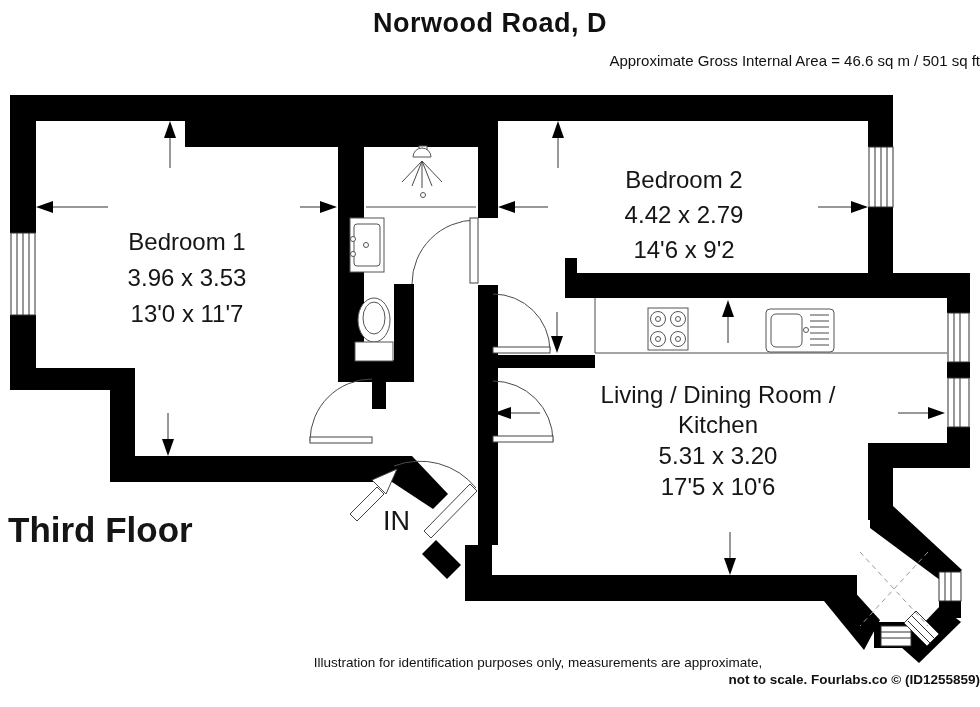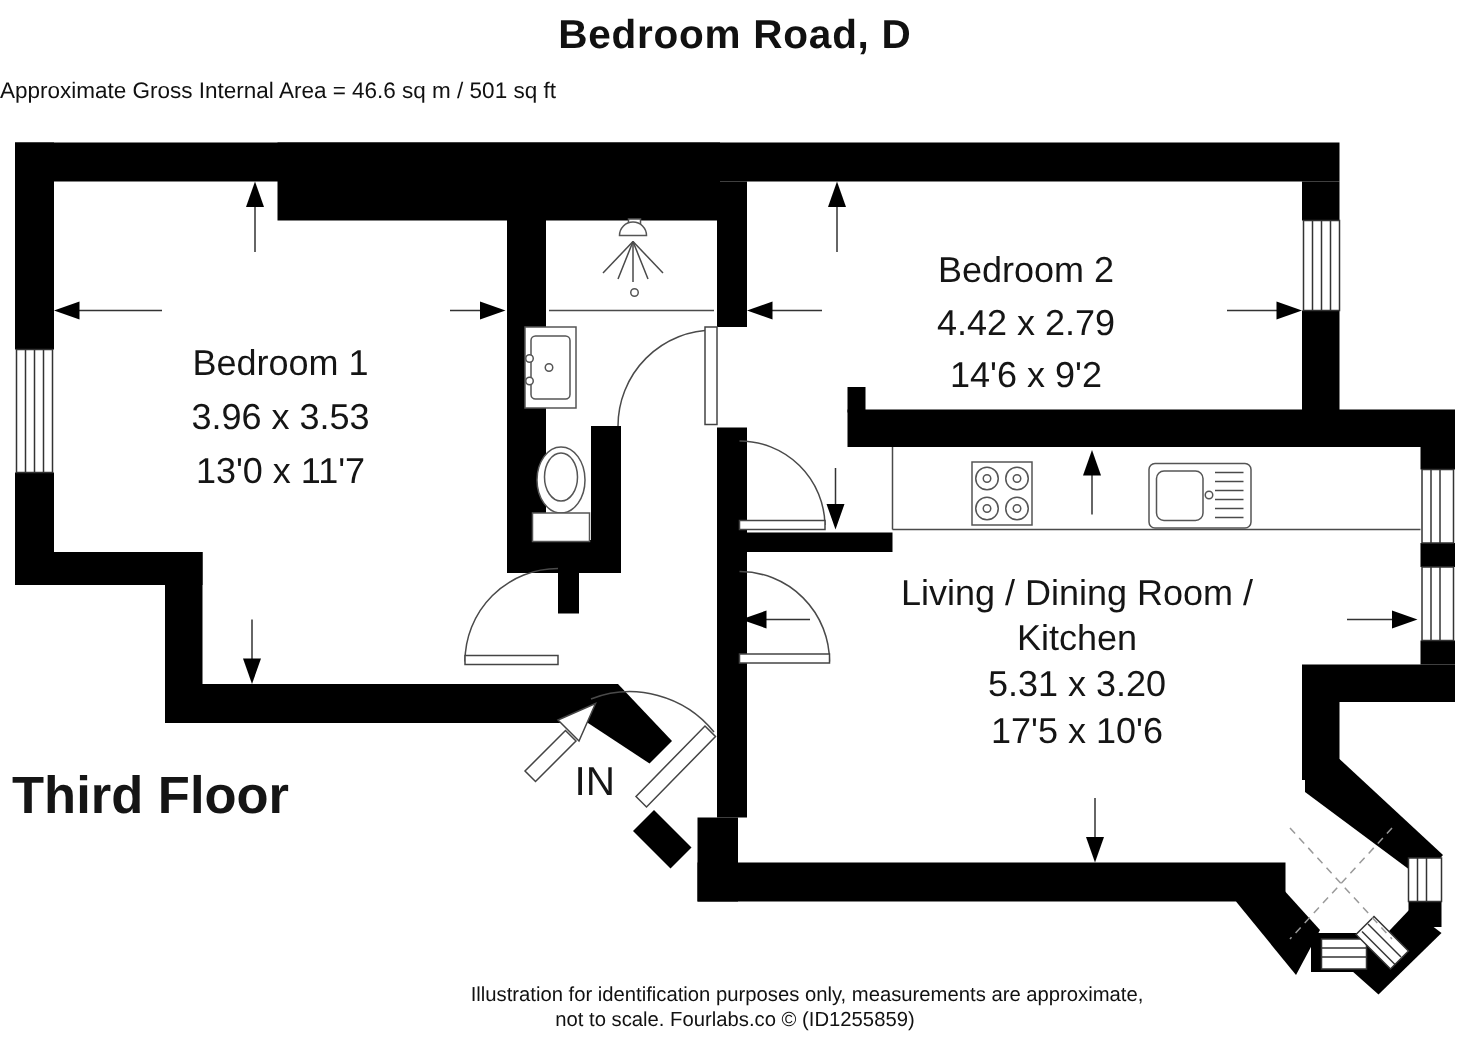--- a/index.html
+++ b/index.html
@@ -1,43 +1,43 @@
 <!DOCTYPE html>
 <html><head>
 <meta charset="utf-8">
 <style>
   html,body{margin:0;padding:0;background:#ffffff;}
   .stage{position:relative;width:980px;height:707px;background:#fff;overflow:hidden;
          font-family:"Liberation Sans",sans-serif;color:#111;}
   .title{position:absolute;left:0;top:8px;width:980px;text-align:center;
          font-size:27px;font-weight:bold;letter-spacing:.5px;}
-  .subtitle{position:absolute;left:0;top:52px;width:980px;text-align:left;font-size:15px;}
+  .subtitle{position:absolute;left:0;top:52px;width:980px;text-align:right;font-size:15px;}
   .footer1{position:absolute;left:0;top:655px;width:980px;text-align:center;font-size:13.5px;padding-left:48px;}
-  .footer2{position:absolute;left:0;top:672px;width:980px;text-align:center;font-size:13.5px;}
+  .footer2{position:absolute;left:0;top:672px;width:980px;text-align:right;font-size:13.5px;font-weight:bold;}
   svg{position:absolute;left:0;top:0;}
   svg text{font-family:"Liberation Sans",sans-serif;fill:#151515;}
   .room-name,.room-dim{font-size:24px;}
   .floor-label{font-size:35px;font-weight:bold;}
   .in-label{font-size:27px;}
   .wall{fill:#000;stroke:none;}
   .thin{stroke:#4a4a4a;stroke-width:1;fill:none;}
   .fixture{stroke:#555;stroke-width:1;fill:#fff;}
   .win{fill:#fff;stroke:#333;stroke-width:1;}
   .winline{stroke:#333;stroke-width:1;}
   .dimline{stroke:#333;stroke-width:1;}
   .dimhead{fill:#000;}
   .leaf{fill:#fff;stroke:#444;stroke-width:1;}
   .dash{stroke:#999;stroke-width:1;fill:none;stroke-dasharray:5 4;}
 </style>
 </head>
 <body>
 
 <div class="stage">
 
-  <div class="title">Bedroom Road, D</div>
+  <div class="title">Norwood Road, D</div>
   <div class="subtitle">Approximate Gross Internal Area = 46.6 sq m / 501 sq ft</div>
 
   <svg width="980" height="707" viewBox="0 0 980 707">
 
     <g>
       <rect class="wall" x="10" y="95" width="883" height="26"></rect>
       <rect class="wall" x="185" y="95" width="295" height="52"></rect>
       <rect class="wall" x="10" y="95" width="26" height="138"></rect>
       <rect class="wall" x="10" y="315" width="26" height="75"></rect>
       <rect class="wall" x="10" y="368" width="125" height="22"></rect>

